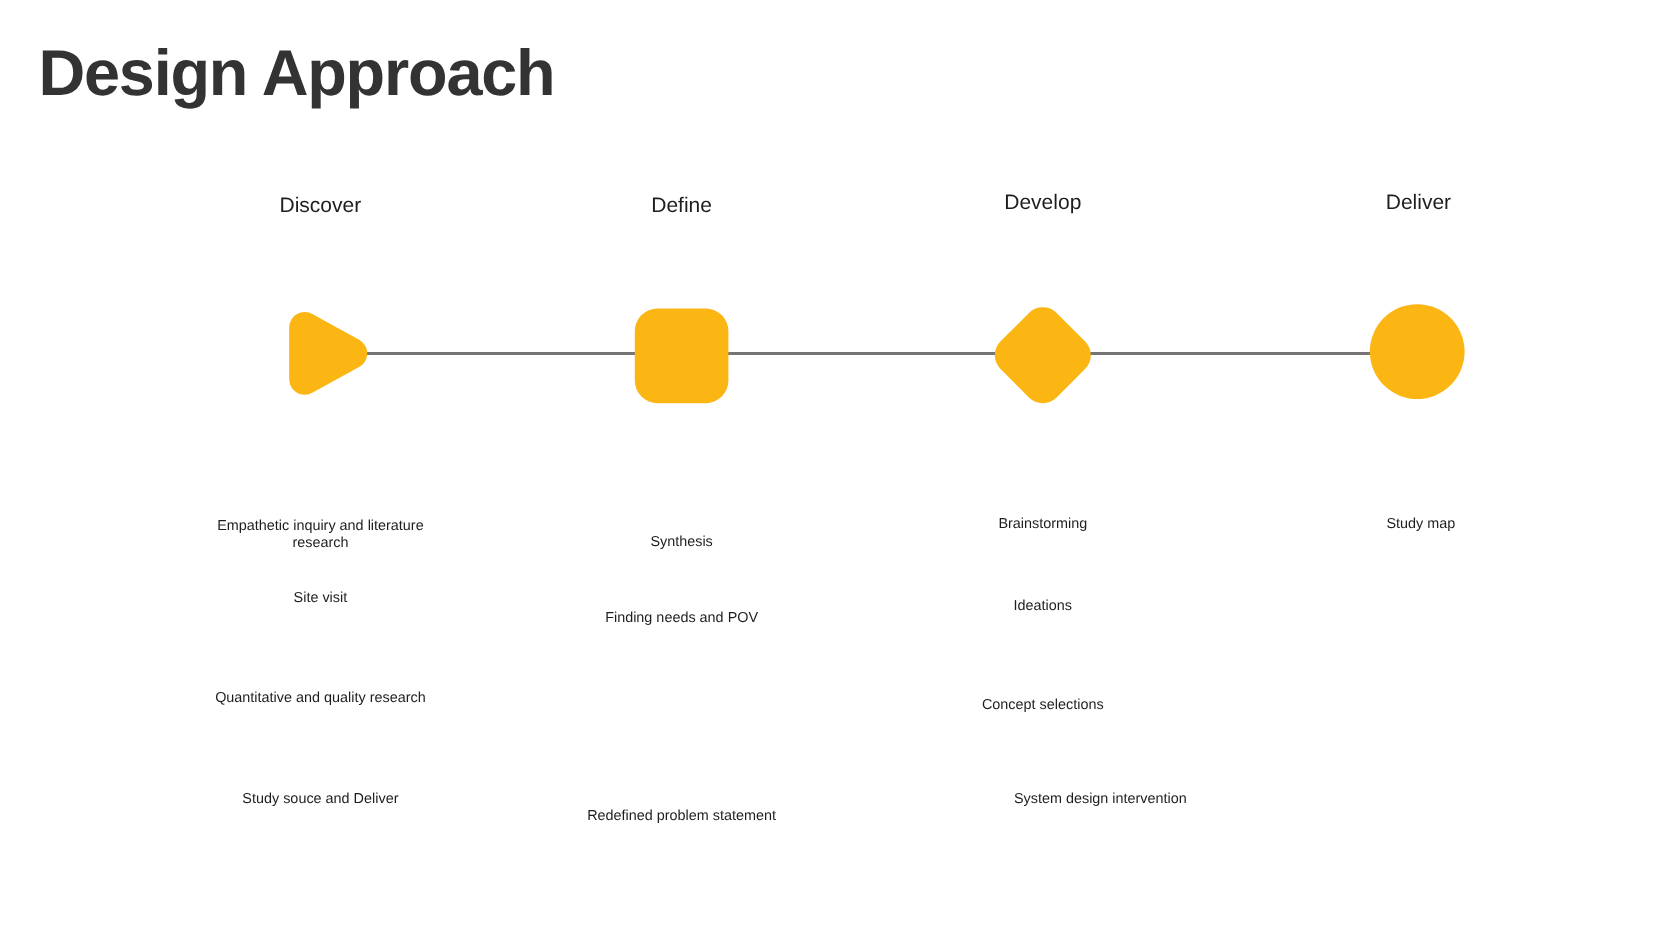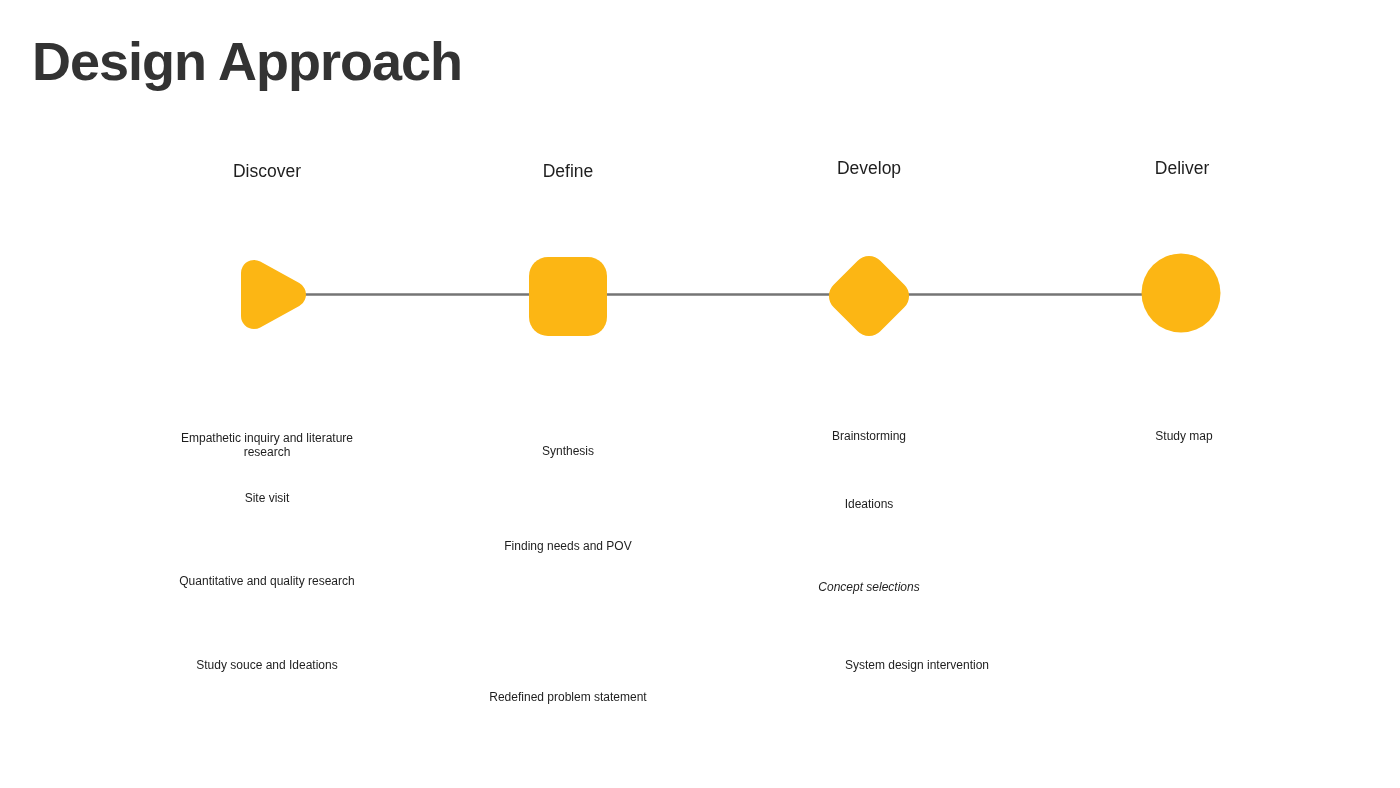--- a/index.html
+++ b/index.html
@@ -68,26 +68,26 @@
     <line class="connector" x1="300" y1="294.5" x2="1182" y2="294.5"></line>
     <polygon class="shape-stroked" points="254,273 254,316 293,294.5" stroke-width="26" stroke-linejoin="round"></polygon>
     <rect class="shape" x="529" y="257" width="78" height="79" rx="19"></rect>
     <rect class="shape" x="-33" y="-33" width="66" height="66" rx="16" transform="translate(869,296) rotate(45)"></rect>
     <circle class="shape" cx="1181" cy="293" r="39.5"></circle>
   </svg>
 
   <div class="item" style="left:157px; top:431px; width:220px;">Empathetic inquiry and literature research</div>
   <div class="item" style="left:167px; top:491px; width:200px;">Site visit</div>
   <div class="item" style="left:167px; top:574px; width:200px;">Quantitative and quality research</div>
-  <div class="item" style="left:147px; top:658px; width:240px;">Study souce and Ideations</div>
+  <div class="item" style="left:147px; top:658px; width:240px;">Study souce and Deliver</div>
 
   <div class="item" style="left:468px; top:432px; width:200px;margin-top:12px;">Synthesis</div>
-  <div class="item" style="left:458px; top:507px; width:220px;margin-top:32px;">Finding needs and POV</div>
-  <div class="item" style="left:468px; top:690px; width:200px;">Redefined problem statement</div>
+  <div class="item" style="left:458px; top:507px; width:220px;">Finding needs and POV</div>
+  <div class="item" style="left:468px; top:672px; width:200px;">Redefined problem statement</div>
 
   <div class="item" style="left:769px; top:429px; width:200px;">Brainstorming</div>
   <div class="item" style="left:769px; top:497px; width:200px;">Ideations</div>
-  <div class="item" style="left:769px; top:580px; width:200px;font-style:italic;">Concept selections</div>
+  <div class="item" style="left:769px; top:580px; width:200px;">Concept selections</div>
   <div class="item" style="left:749px; top:658px; width:240px;text-align:right;">System design intervention</div>
 
   <div class="item" style="left:1084px; top:429px; width:200px;">Study map</div>
 
 </div>
 
 </body></html>

